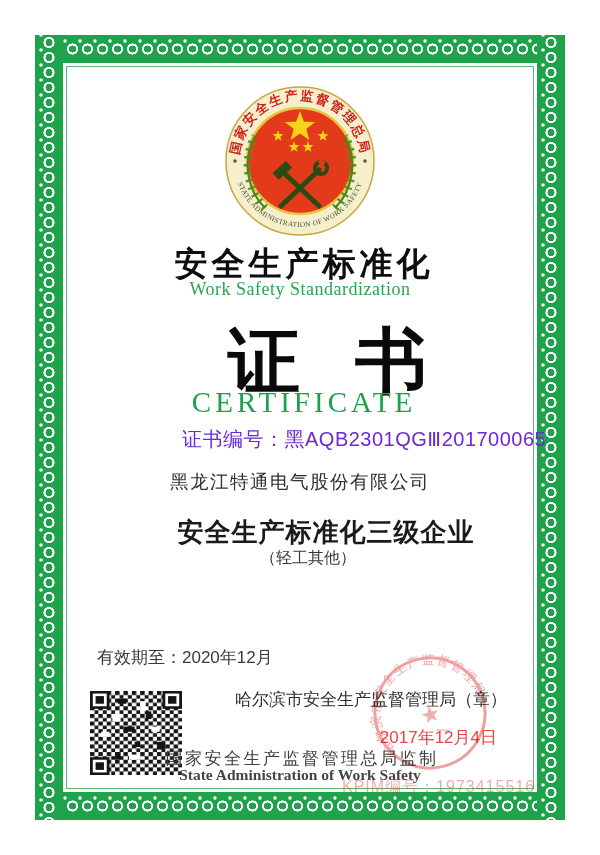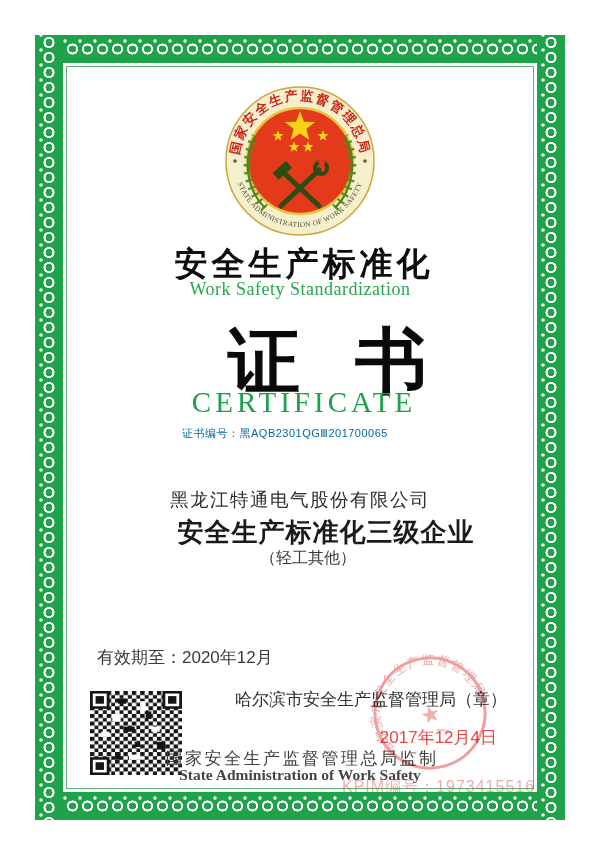--- a/index.html
+++ b/index.html
@@ -31,22 +31,22 @@
   .band-right{right:35px;top:35px;bottom:35px;width:28px;}
   .inner-line{position:absolute;left:66px;top:66px;right:66px;bottom:66px;border:1.5px solid #5ab377;}
 
   
   .serif{font-family:"Liberation Serif","DejaVu Serif",serif;}
   .center{left:0;width:600px;text-align:center;}
   .title-cn{top:242px;font-size:33px;font-weight:bold;letter-spacing:4px;padding-left:4px;color:#0e0e0e;}
   .title-en{top:279px;font-size:18px;color:#28a54e;letter-spacing:0.5px;}
   .cert-cn{top:314px;font-size:72px;font-weight:bold;letter-spacing:55px;padding-left:55px;color:#0a0a0a;}
   .cert-en{top:386px;font-size:29px;color:#1ca24a;letter-spacing:4px;padding-left:4px;}
-  .cert-no{left:182px;top:426px;font-size:11px;color:#0369a1;letter-spacing:0.5px;}
-  .company{top:469px;font-size:18.5px;color:#2f2f2f;letter-spacing:1.5px;margin-top:18px;}
+  .cert-no{left:182px;top:426px;font-size:20px;color:#6d28d9;letter-spacing:0.5px;}
+  .company{top:469px;font-size:18.5px;color:#2f2f2f;letter-spacing:1.5px;}
   .level{top:515px;font-size:26px;font-weight:bold;color:#1a1a1a;letter-spacing:1px;padding-left:26px;}
   .category{top:548px;font-size:16px;color:#383838;padding-left:8px;}
   .validity{left:97px;top:646px;font-size:17px;color:#3a3a3a;}
   .authority{right:93px;top:688px;font-size:17px;color:#2e2e2e;text-align:center;}
   .issue-date{right:103px;top:726px;font-size:17px;color:#ef4444;text-align:left;}
   .supervise{top:747px;font-size:17px;color:#3f3f3f;letter-spacing:2.5px;padding-left:2px;}
   .supervise-en{top:766px;font-size:15.5px;font-weight:bold;color:#454545;}
   .watermark{left:342px;top:777px;font-size:16px;color:rgba(214,60,60,0.42);letter-spacing:1px;z-index:6;}
   .stamp-wrap{left:350px;top:633px;width:160px;height:160px;z-index:5;opacity:0.55;mix-blend-mode:multiply;}
   .qr-wrap{left:90px;top:691px;width:92px;height:84px;}

